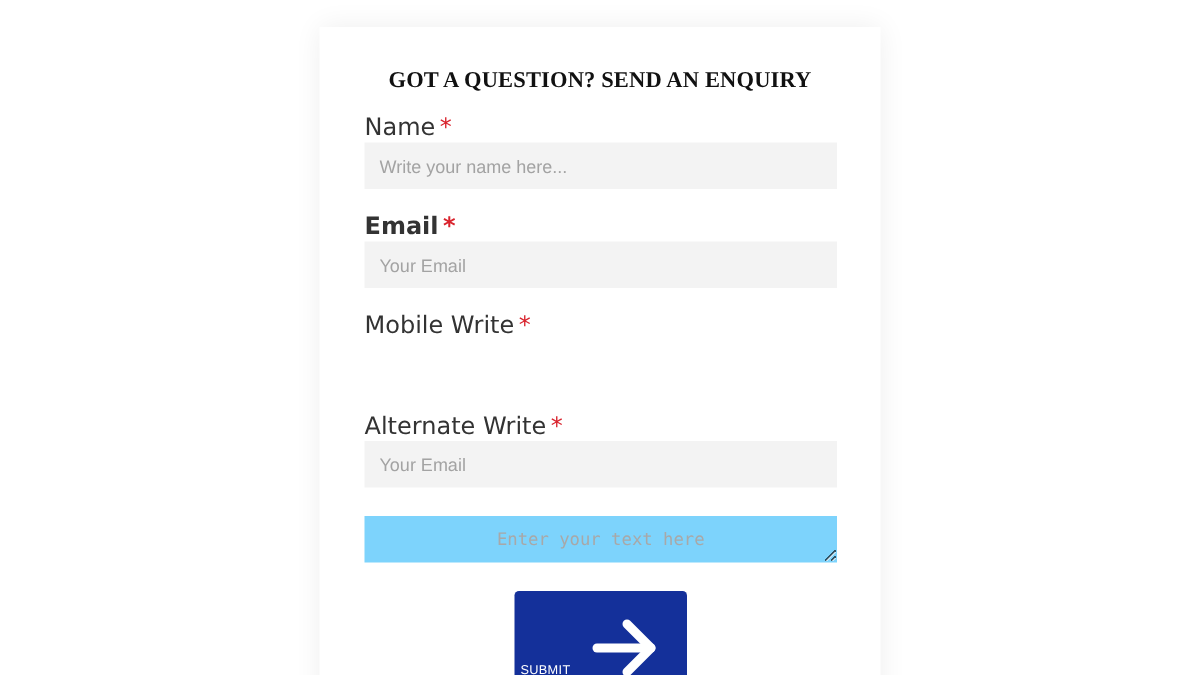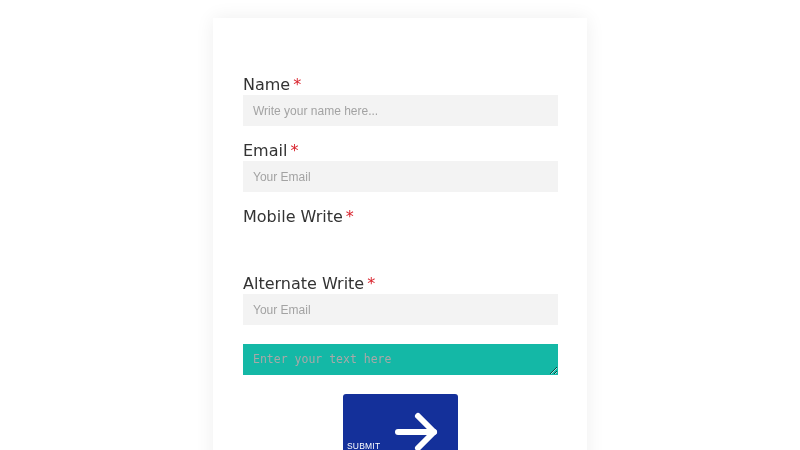--- a/index.html
+++ b/index.html
@@ -64,26 +64,27 @@
   }
   .textarea {
     position: absolute;
     left: 30px;
     top: 326px;
     width: 315px;
     height: 31px;
     box-sizing: border-box;
     border: none;
     outline: none;
-    background: #14b8a6;
+    background: #7dd3fc;
     padding: 8px 10px;
     font-family: "DejaVu Sans Mono", monospace;
     font-size: 11.5px;
     color: #333;
     resize: vertical;
+    text-align: center;
   }
   .textarea::placeholder {
     color: #a8a8a8;
   }
   .submit {
     position: absolute;
     left: 130px;
     top: 376px;
     width: 115px;
     height: 80px;
@@ -108,27 +109,28 @@
     left: 51px;
     top: 17px;
     width: 46px;
     height: 42px;
   }
 </style>
 </head>
 <body>
 
 <div class="card">
+  <h2 class="title">GOT A QUESTION? SEND AN ENQUIRY</h2>
 
   <label class="field-label" style="top:60px;">
     <span>Name</span><span class="req">*</span>
   </label>
   <input class="input" style="top: 77px;" type="text" placeholder="Write your name here...">
 
-  <label class="field-label" style="top:126px;">
+  <label class="field-label" style="top:126px;font-weight:bold;">
     <span>Email</span><span class="req">*</span>
   </label>
   <input class="input" style="top: 143px;" type="email" placeholder="Your Email">
 
   <label class="field-label" style="top:192px;">
     <span>Mobile Write</span><span class="req">*</span>
   </label>
 
   <label class="field-label" style="top:259px;">
     <span>Alternate Write</span><span class="req">*</span>

